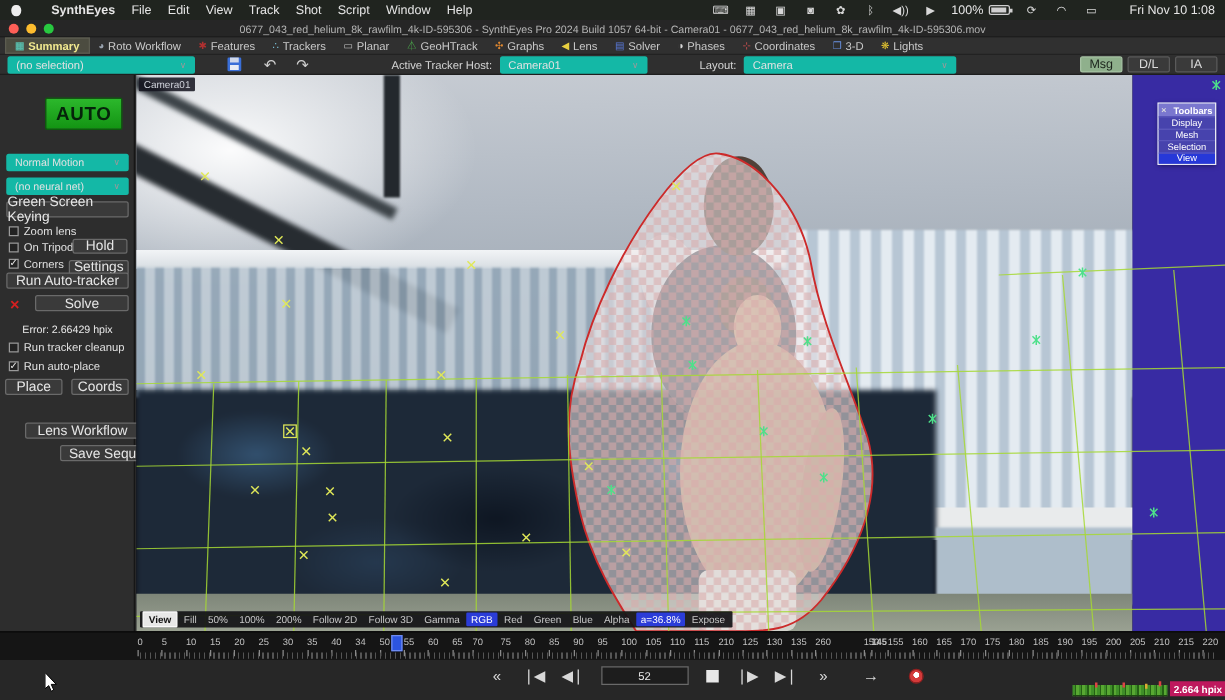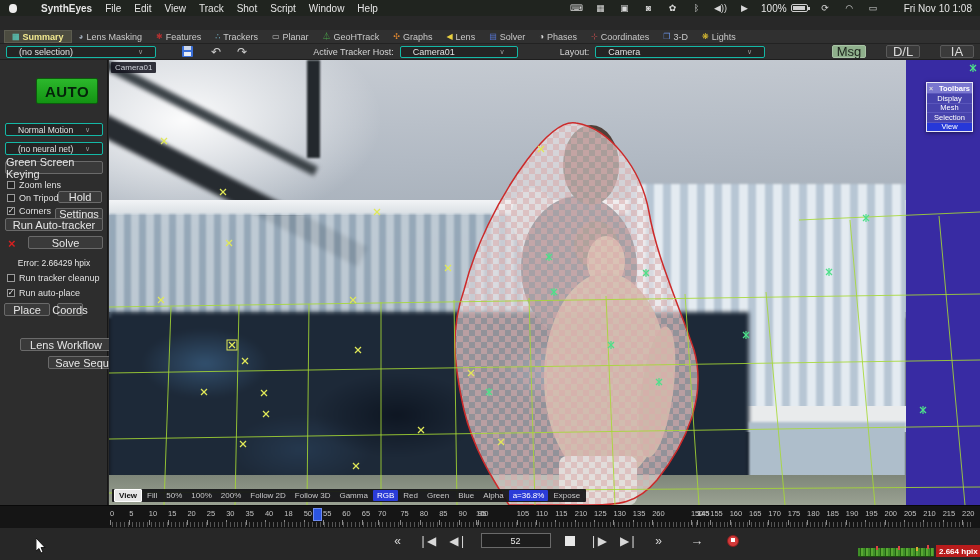--- a/index.html
+++ b/index.html
@@ -35,28 +35,28 @@
   .tabsrow { position:absolute; left:0; top:30px; width:980px; height:14px; background:#303030;
              display:flex; align-items:center; padding:0 4px; border-bottom:1px solid #222; }
   .tab { display:flex; align-items:center; gap:3px; padding:0 7px; height:13px; color:#c9c9c9;
          font-size:9px; white-space:nowrap; cursor:default; }
   .tab .ticon { font-size:8px; line-height:1; }
   .tab.active { background:#4c4c40; border:1px solid #5c5c50; color:#f1e98f; font-weight:bold; }
 
   
   .toolbar2 { position:absolute; left:0; top:44px; width:980px; height:16px; background:#2f2f2f;
               display:flex; align-items:center; font-size:9px; color:#d5d5d5; border-bottom:1px solid #1e1e1e; }
-  .select { background:#242424; border:1px solid #14b8a6; border-radius:2px; height:12px;
-            display:inline-flex; align-items:center; justify-content:space-between; padding:0 12px; color:#e2e2e2; }
+  .select { background:#242424; border:7px solid #14b8a6; border-radius:2px; height:12px;
+            display:inline-flex; align-items:center; justify-content:space-between; padding:0 0; color:#e2e2e2; }
   .select .chev { color:#9a9a9a; font-size:7px; margin-left:6px; }
   .floppy { width:11px; height:11px; background:#3a6fd8; border-radius:1px; position:relative; margin:0 10px 0 26px; }
   .floppy::before { content:""; position:absolute; left:2px; top:0; width:7px; height:4px; background:#cfd8ea; }
   .floppy::after { content:""; position:absolute; left:2px; bottom:1px; width:7px; height:4px; background:#e8edf5; }
   .tb2btn { width:34px; height:13px; background:#3a3a3a; border:1px solid #5a5a5a; border-radius:2px;
-            display:inline-flex; align-items:center; justify-content:center; font-size:13px; color:#dcdcdc; margin-left:20px; }
+            display:inline-flex; align-items:center; justify-content:center; font-size:10px; color:#dcdcdc; margin-left:4px; }
   .tb2btn.msg { background:#8fb08c; color:#1c241c; border-color:#a7c2a4; }
   .undoredo { font-size:12px; color:#cfcfcf; margin:0 8px; }
 
   
   .leftpanel { position:absolute; left:0; top:60px; width:108px; height:445px; background:#2d2d2d;
                border-right:1px solid #161616; color:#e0e0e0; font-size:9px; }
   .autobtn { position:absolute; left:36px; top:18px; width:62px; height:26px;
              background:linear-gradient(#2cb82c,#139413); border:1px solid #0c5c0c; border-radius:2px;
              color:#05230a; font-weight:bold; font-size:15px; display:flex; align-items:center; justify-content:center;
              letter-spacing:.5px; }
@@ -133,21 +133,21 @@
   .framefield { width:70px; height:15px; background:#1d1d1d; border:1px solid #6a6a6a;
                 display:flex; align-items:center; justify-content:center; color:#e8e8e8; font-size:9px; }
   .stopbtn { width:10px; height:10px; background:#e8e8e8; display:inline-block; }
   .goarrow { margin-left:10px; font-size:13px; }
   .clockicon { width:12px; height:12px; border-radius:50%; background:radial-gradient(circle at 50% 40%, #fff 0 28%, #d43a3a 30% 100%);
                border:1px solid #902020; margin-left:10px; }
   .errgraph { position:absolute; left:858px; top:20px; width:76px; height:9px;
               background:repeating-linear-gradient(90deg,#3f8f28 0 2px,#246014 2px 3px,#58a832 3px 5px);
               box-shadow:inset 0 -1px 0 #1c4a10; }
   .errgraph::after { content:""; position:absolute; left:18px; top:-2px; width:2px; height:4px; background:#d44; box-shadow:22px 0 #d44, 40px 1px #da3, 51px -1px #d44; }
-  .errbadge { position:absolute; left:936px; top:17px; width:44px; height:12px; background:#b91c1c;
+  .errbadge { position:absolute; left:936px; top:17px; width:44px; height:12px; background:#be185d;
               color:#fff; font-size:8px; font-weight:bold; display:flex; align-items:center; padding-left:3px; white-space:nowrap; overflow:hidden; }
 
   
   .cursor { position:absolute; left:36px; top:538px; width:11px; height:16px; z-index:60; }
 </style>
 </head>
 <body>
 
 <div id="app">
 
@@ -173,29 +173,37 @@
       <span class="sicon">◀))</span>
       <span class="sicon">▶</span>
       <span class="mitem" style="margin:0 0 0 10px;">100%</span>
     <span class="battery"></span>
     <span class="sicon">⟳</span>
       <span class="sicon">◠</span>
       <span class="sicon">▭</span>
       <span class="clock">Fri Nov 10 1:08</span>
   </div>
 
+  <div class="titlebar">
+    <span class="traffic">
+      <i class="t-close"></i>
+      <i class="t-min"></i>
+      <i class="t-max"></i>
+    </span>
+    <span class="wtitle">0677_043_red_helium_8k_rawfilm_4k-ID-595306 - SynthEyes Pro 2024 Build 1057 64-bit - Camera01 - 0677_043_red_helium_8k_rawfilm_4k-ID-595306.mov</span>
+  </div>
 
   <div class="tabsrow">
       <span class="tab active">
         <span class="ticon" style="color: rgb(88, 184, 168);">▦</span>
         <span>Summary</span>
       </span>
       <span class="tab">
         <span class="ticon" style="color: rgb(154, 164, 176);">◕</span>
-        <span>Lens Masking</span>
+        <span>Roto Workflow</span>
       </span>
       <span class="tab">
         <span class="ticon" style="color: rgb(176, 48, 48);">✱</span>
         <span>Features</span>
       </span>
       <span class="tab">
         <span class="ticon" style="color: rgb(126, 200, 224);">∴</span>
         <span>Trackers</span>
       </span>
       <span class="tab">
@@ -308,21 +316,21 @@
     <div class="chkrow" style="top:213px;">
       <span class="chkbox"></span>
       <span>Run tracker cleanup</span>
     </div>
     <div class="chkrow" style="top:228px;">
       <span class="chkbox on"></span>
       <span>Run auto-place</span>
     </div>
 
     <div class="lp-btn" style="left:4px; top:243px; width:46px; height:13px;">Place</div>
-    <div class="lp-btn" style="left:57px; top:243px; width:26px; height:13px;">Coords</div>
+    <div class="lp-btn" style="left:57px; top:243px; width:46px; height:13px;">Coords</div>
 
     <div class="lp-btn" style="left:20px; top:278px; width:92px; height:13px;">Lens Workflow</div>
     <div class="lp-btn" style="left:8px; top:296px; width:92px; height:13px;margin-left:40px;">Save Sequence</div>
   </div>
 
   <div class="viewport">
     <div class="vp-layer sky"></div>
     <div class="vp-layer skyglow"></div>
     <div class="vp-layer darkbar1"></div>
     <div class="vp-layer darkbar2"></div>
@@ -549,32 +557,32 @@
     <div class="rulerin" id="ruler-ticks">
         <span class="rtick" style="left: 0px;">0</span>
         <span class="rtick" style="left: 19.3636px;">5</span>
         <span class="rtick" style="left: 38.7273px;">10</span>
         <span class="rtick" style="left: 58.0909px;">15</span>
         <span class="rtick" style="left: 77.4545px;">20</span>
         <span class="rtick" style="left: 96.8182px;">25</span>
         <span class="rtick" style="left: 116.182px;">30</span>
         <span class="rtick" style="left: 135.545px;">35</span>
         <span class="rtick" style="left: 154.909px;">40</span>
-        <span class="rtick" style="left: 174.273px;">18</span>
+        <span class="rtick" style="left: 174.273px;">34</span>
         <span class="rtick" style="left: 193.636px;">50</span>
         <span class="rtick" style="left: 213px;">55</span>
         <span class="rtick" style="left: 232.364px;">60</span>
         <span class="rtick" style="left: 251.727px;">65</span>
         <span class="rtick" style="left: 268px;">70</span>
         <span class="rtick" style="left: 290.455px;">75</span>
         <span class="rtick" style="left: 309.818px;">80</span>
         <span class="rtick" style="left: 329.182px;">85</span>
         <span class="rtick" style="left: 348.545px;">90</span>
         <span class="rtick" style="left: 367.909px;">95</span>
-        <span class="rtick" style="left: 366px;">100</span>
+        <span class="rtick" style="left: 387px;">100</span>
         <span class="rtick" style="left: 406.636px;">105</span>
         <span class="rtick" style="left: 426px;">110</span>
         <span class="rtick" style="left: 445.364px;">115</span>
         <span class="rtick" style="left: 464.727px;">210</span>
         <span class="rtick" style="left: 484.091px;">125</span>
         <span class="rtick" style="left: 503.455px;">130</span>
         <span class="rtick" style="left: 522.818px;">135</span>
         <span class="rtick" style="left: 542.182px;">260</span>
         <span class="rtick" style="left: 587px; font-weight: bold;">145</span>
         <span class="rtick" style="left: 580.909px;">150</span>

